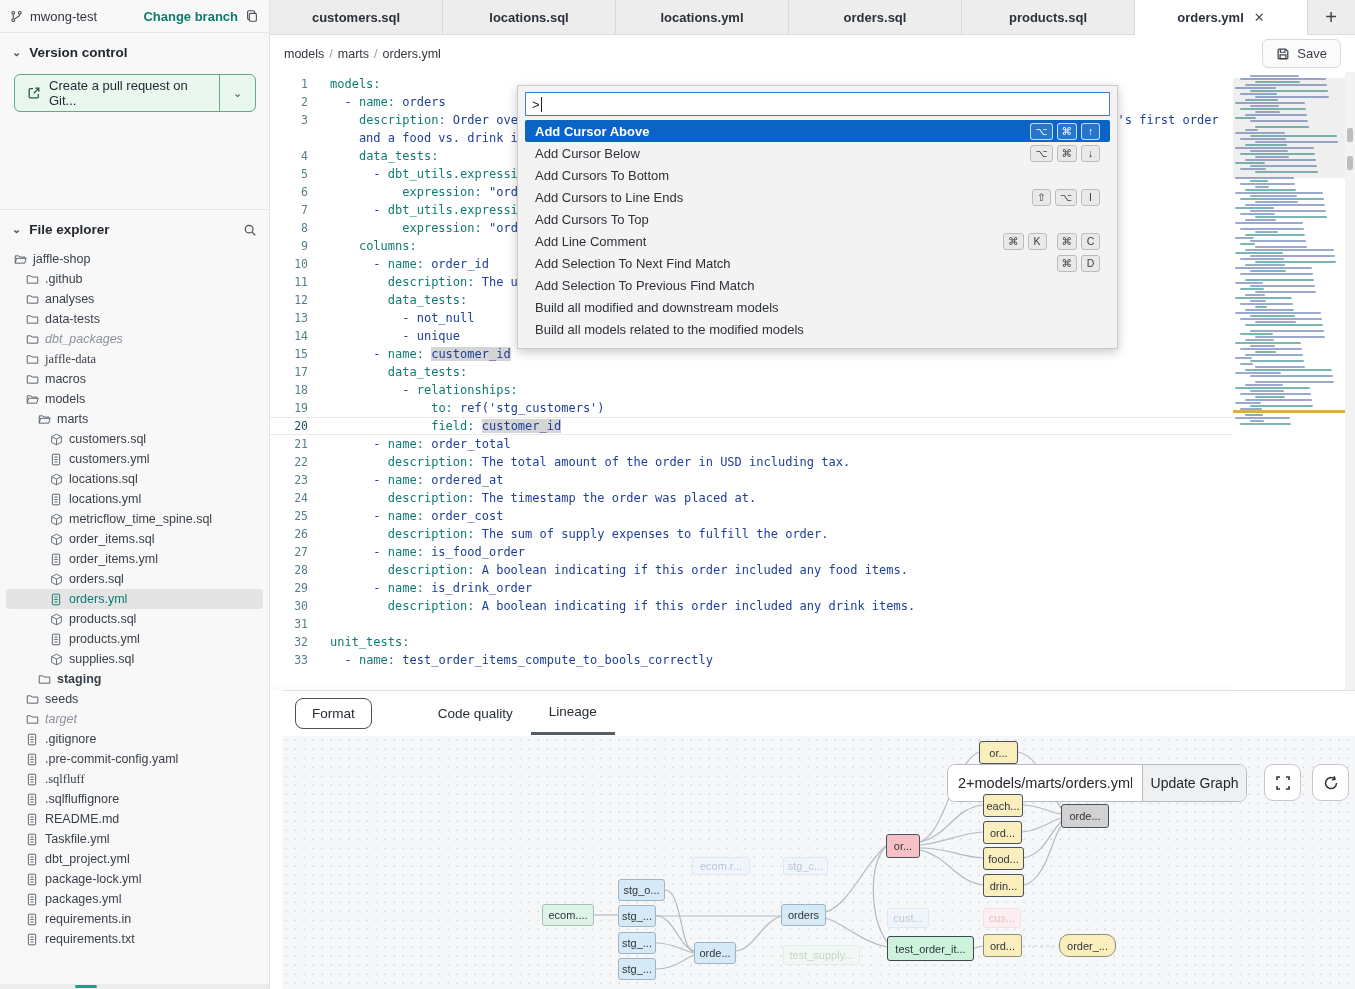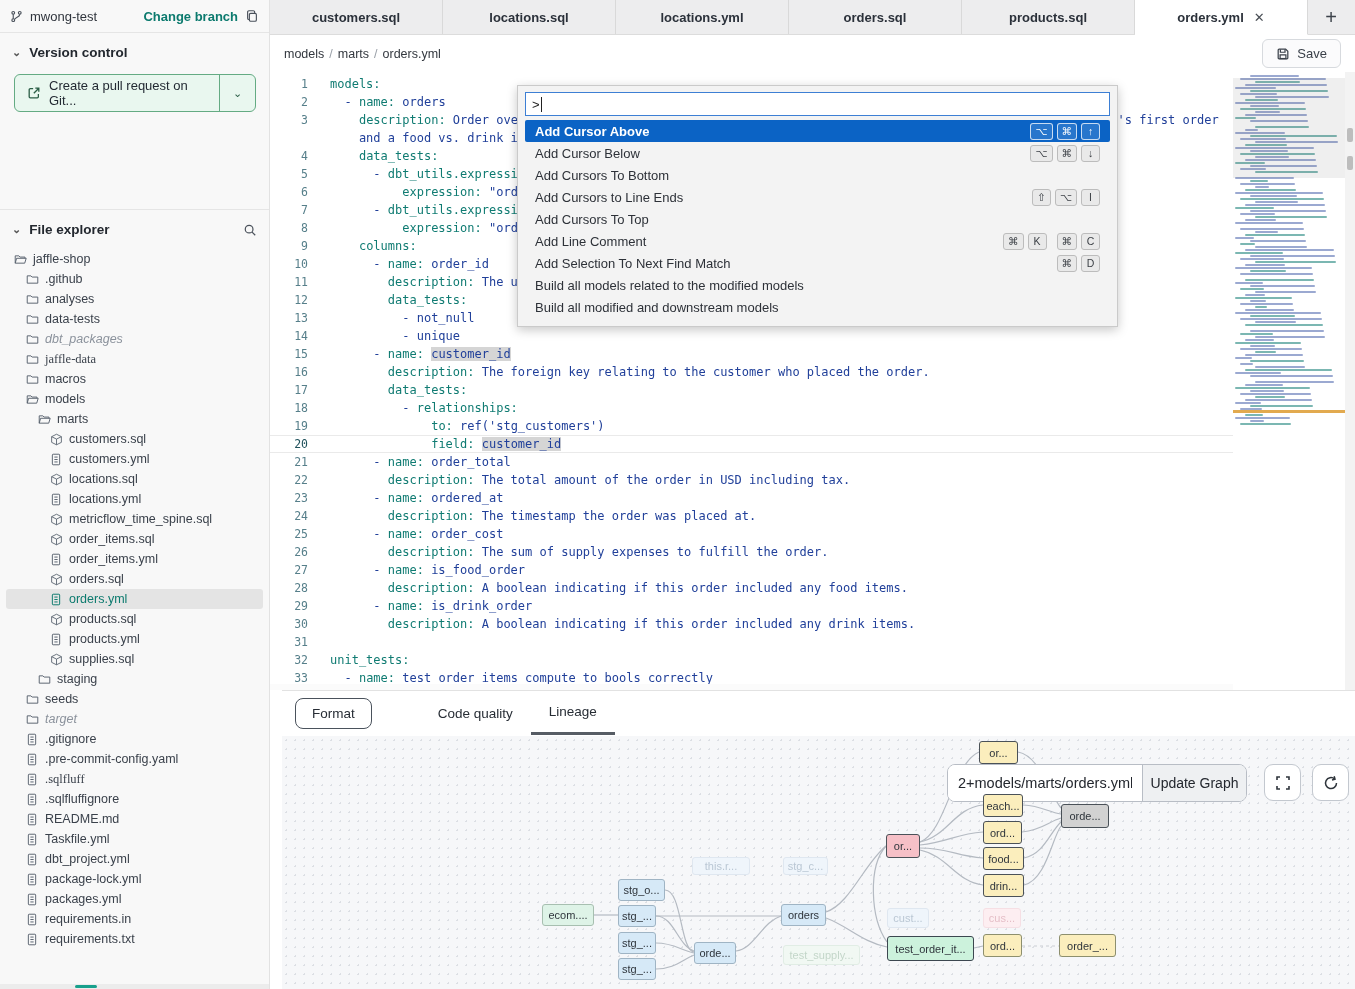--- a/index.html
+++ b/index.html
@@ -326,21 +326,21 @@
         <span class="tlabel">products.yml</span>
       </div>
       <div class="tree-item" style="padding-left: 44px;">
         <span class="ticon">
           <svg width="13" height="13" viewBox="0 0 16 16" fill="none" stroke="currentColor" stroke-width="1.1">
             <path d="M8 1.5 L14 4.5 L8 7.5 L2 4.5 Z M2 4.5 V11.5 L8 14.5 M14 4.5 V11.5 L8 14.5 M8 7.5 V14.5"></path>
           </svg>
         </span>
         <span class="tlabel">supplies.sql</span>
       </div>
-      <div class="tree-item" style="padding-left: 32px;">
+      <div class="tree-item" style="padding-left: 32px; font-weight: bold;">
         <span class="ticon">
           <svg width="13" height="13" viewBox="0 0 16 16" fill="none" stroke="currentColor" stroke-width="1.2">
             <path d="M1.5 3.5 H6 L7.5 5 H14.5 V12.5 H1.5 Z"></path>
           </svg>
         </span>
         <span class="tlabel">staging</span>
       </div>
       <div class="tree-item" style="padding-left: 20px;">
         <span class="ticon">
           <svg width="13" height="13" viewBox="0 0 16 16" fill="none" stroke="currentColor" stroke-width="1.2">
@@ -512,21 +512,20 @@
         <div class="crow"><span class="num">6</span><span class="ctext"><span class="c-v">          </span><span class="c-k">expression:</span><span class="c-v"> "order_total - tax_paid = subtotal"</span></span></div>
         <div class="crow"><span class="num">7</span><span class="ctext"><span class="c-v">      - </span><span class="c-k">dbt_utils.expression_is_true:</span></span></div>
         <div class="crow"><span class="num">8</span><span class="ctext"><span class="c-v">          </span><span class="c-k">expression:</span><span class="c-v"> "order_total &gt;= subtotal"</span></span></div>
         <div class="crow"><span class="num">9</span><span class="ctext"><span class="c-v">    </span><span class="c-k">columns:</span></span></div>
         <div class="crow"><span class="num">10</span><span class="ctext"><span class="c-v">      - </span><span class="c-k">name:</span><span class="c-v"> order_id</span></span></div>
         <div class="crow"><span class="num">11</span><span class="ctext"><span class="c-v">        </span><span class="c-k">description:</span><span class="c-v"> The unique key of the orders mart.</span></span></div>
         <div class="crow"><span class="num">12</span><span class="ctext"><span class="c-v">        </span><span class="c-k">data_tests:</span></span></div>
         <div class="crow"><span class="num">13</span><span class="ctext"><span class="c-v">          - not_null</span></span></div>
         <div class="crow"><span class="num">14</span><span class="ctext"><span class="c-v">          - unique</span></span></div>
         <div class="crow"><span class="num">15</span><span class="ctext"><span class="c-v">      - </span><span class="c-k">name:</span><span class="c-v"> </span><span class="c-hl">customer_id</span></span></div>
-        <div class="crow"><span class="num">16</span><span class="ctext"><span class="c-v">        </span><span class="c-k">description:</span><span class="c-v"> The foreign key relating to the customer who placed the order.</span></span></div>
         <div class="crow"><span class="num">17</span><span class="ctext"><span class="c-v">        </span><span class="c-k">data_tests:</span></span></div>
         <div class="crow"><span class="num">18</span><span class="ctext"><span class="c-v">          - </span><span class="c-k">relationships:</span></span></div>
         <div class="crow"><span class="num">19</span><span class="ctext"><span class="c-v">              </span><span class="c-k">to:</span><span class="c-v"> ref('stg_customers')</span></span></div>
         <div class="crow cur"><span class="num">20</span><span class="ctext"><span class="c-v">              </span><span class="c-k">field:</span><span class="c-v"> </span><span class="c-hl">customer_id</span></span></div>
         <div class="crow"><span class="num">21</span><span class="ctext"><span class="c-v">      - </span><span class="c-k">name:</span><span class="c-v"> order_total</span></span></div>
         <div class="crow"><span class="num">22</span><span class="ctext"><span class="c-v">        </span><span class="c-k">description:</span><span class="c-v"> The total amount of the order in USD including tax.</span></span></div>
         <div class="crow"><span class="num">23</span><span class="ctext"><span class="c-v">      - </span><span class="c-k">name:</span><span class="c-v"> ordered_at</span></span></div>
         <div class="crow"><span class="num">24</span><span class="ctext"><span class="c-v">        </span><span class="c-k">description:</span><span class="c-v"> The timestamp the order was placed at.</span></span></div>
         <div class="crow"><span class="num">25</span><span class="ctext"><span class="c-v">      - </span><span class="c-k">name:</span><span class="c-v"> order_cost</span></span></div>
         <div class="crow"><span class="num">26</span><span class="ctext"><span class="c-v">        </span><span class="c-k">description:</span><span class="c-v"> The sum of supply expenses to fulfill the order.</span></span></div>
@@ -949,35 +948,35 @@
             <path d="M11.2 1.2 L12 4.2 L9 4.9" fill="none"></path>
           </svg>
       </div>
     <div class="lnode mint" style="left: 260px; top: 168px; width: 52px; height: 22px;">ecom....</div>
         <div class="lnode blue" style="left: 336px; top: 143px; width: 47px; height: 22px;">stg_o...</div>
         <div class="lnode blue" style="left: 336px; top: 169px; width: 38px; height: 22px;">stg_...</div>
         <div class="lnode blue" style="left: 336px; top: 196px; width: 38px; height: 22px;">stg_...</div>
         <div class="lnode blue" style="left: 336px; top: 222px; width: 38px; height: 22px;">stg_...</div>
         <div class="lnode blue" style="left: 412px; top: 206px; width: 42px; height: 22px;">orde...</div>
         <div class="lnode blue" style="left: 499px; top: 168px; width: 45px; height: 22px;">orders</div>
-        <div class="lnode faded-blue" style="left: 410px; top: 121px; width: 58px; height: 18px;">this.r...</div>
+        <div class="lnode faded-blue" style="left: 410px; top: 121px; width: 58px; height: 18px;">ecom.r...</div>
         <div class="lnode faded-blue" style="left: 501px; top: 121px; width: 45px; height: 18px;">stg_c...</div>
         <div class="lnode faded-green" style="left: 501px; top: 209px; width: 77px; height: 20px;">test_supply...</div>
         <div class="lnode pink" style="left: 604px; top: 98px; width: 34px; height: 24px;">or...</div>
         <div class="lnode yellow" style="left: 697px; top: 5px; width: 39px; height: 23px;">or...</div>
         <div class="lnode yellow" style="left: 701px; top: 58px; width: 40px; height: 23px;">each...</div>
         <div class="lnode yellow" style="left: 701px; top: 85px; width: 39px; height: 23px;">ord...</div>
         <div class="lnode yellow" style="left: 701px; top: 111px; width: 41px; height: 23px;">food...</div>
         <div class="lnode yellow" style="left: 701px; top: 138px; width: 41px; height: 23px;">drin...</div>
         <div class="lnode gray" style="left: 779px; top: 68px; width: 48px; height: 24px;">orde...</div>
         <div class="lnode faded-blue" style="left: 605px; top: 172px; width: 42px; height: 20px;">cust...</div>
         <div class="lnode faded-pink" style="left: 701px; top: 172px; width: 38px; height: 20px;">cus...</div>
         <div class="lnode mintbold" style="left: 605px; top: 200px; width: 87px; height: 25px;">test_order_it...</div>
         <div class="lnode yellowthin" style="left: 701px; top: 198px; width: 39px; height: 23px;">ord...</div>
-        <div class="lnode yellowthin" style="left: 777px; top: 198px; width: 57px; height: 23px;">order_...</div>
+        <div class="lnode yellowthin" style="left: 777px; top: 198px; width: 57px; height: 23px; border-radius: 10px;">order_...</div>
       </div>
   </div>
 </div>
 
 <div class="palette">
   <div class="pal-input">
     <span>&gt;</span>
       <span class="caret"></span>
   </div>
   <div class="pal-list" id="pal-list">
@@ -1030,21 +1029,25 @@
       </div>
       <div class="pal-row">
         <span>Add Selection To Next Find Match</span>
         <span class="spacer"></span>
         <span class="kgroup">
           <span class="key">⌘</span>
           <span class="key">D</span>
         </span>
       </div>
       <div class="pal-row">
-        <span>Build all models related to the modified models</span>
+        <span>Add Selection To Previous Find Match</span>
         <span class="spacer"></span>
       </div>
       <div class="pal-row">
         <span>Build all modified and downstream models</span>
         <span class="spacer"></span>
       </div>
+      <div class="pal-row">
+        <span>Build all models related to the modified models</span>
+        <span class="spacer"></span>
+      </div>
     </div>
 </div>
 
 </body></html>

